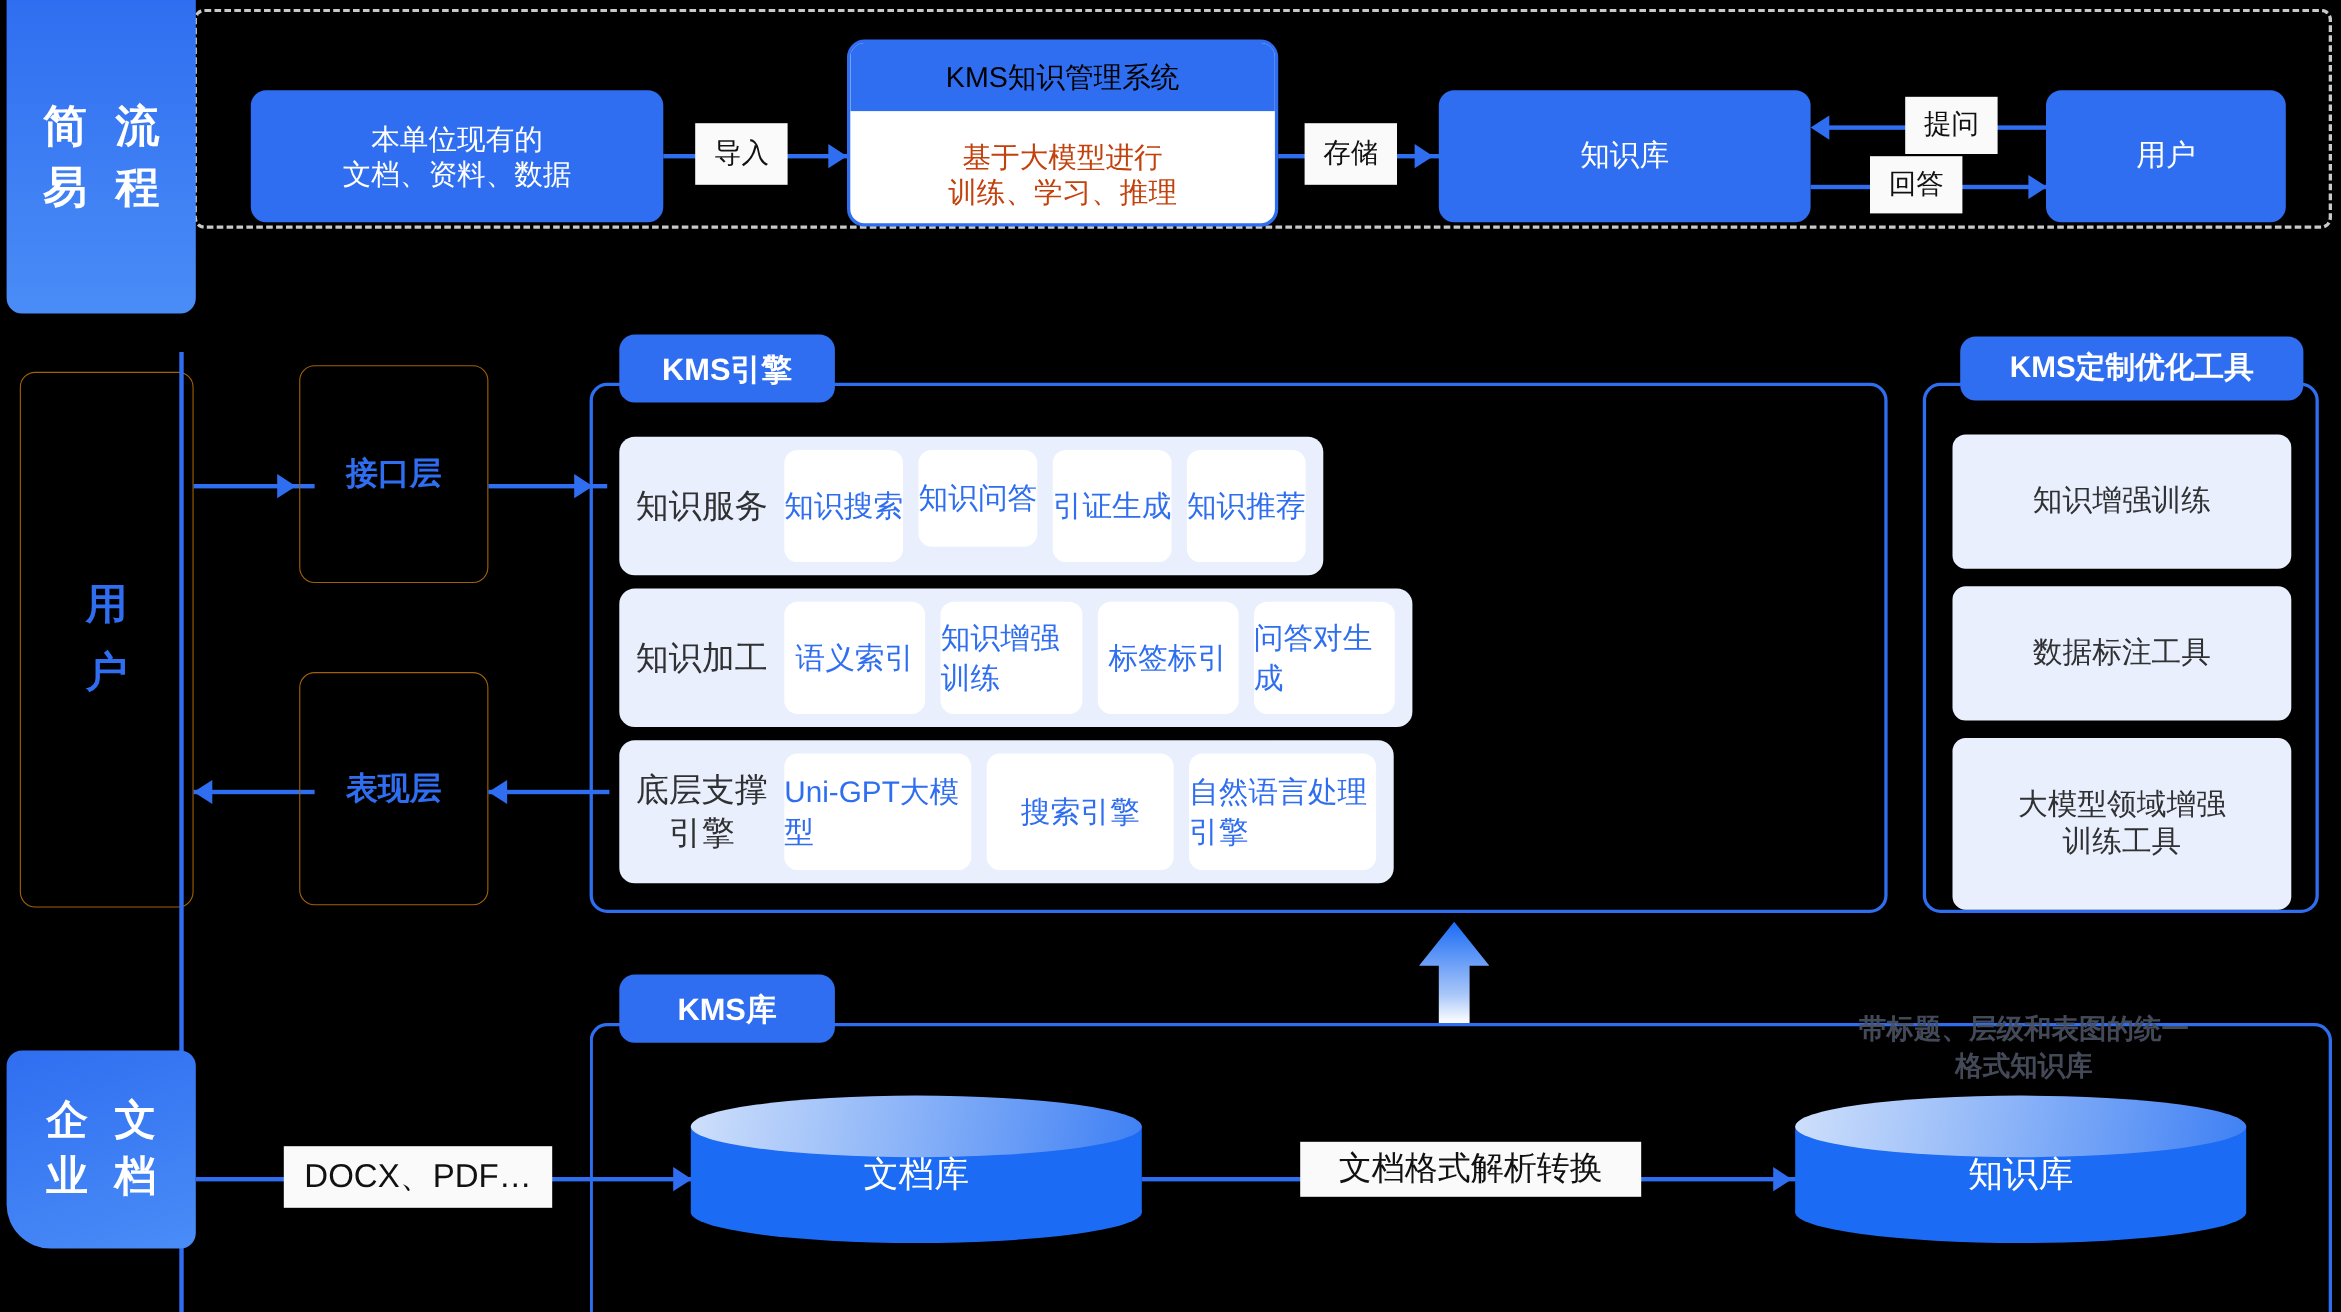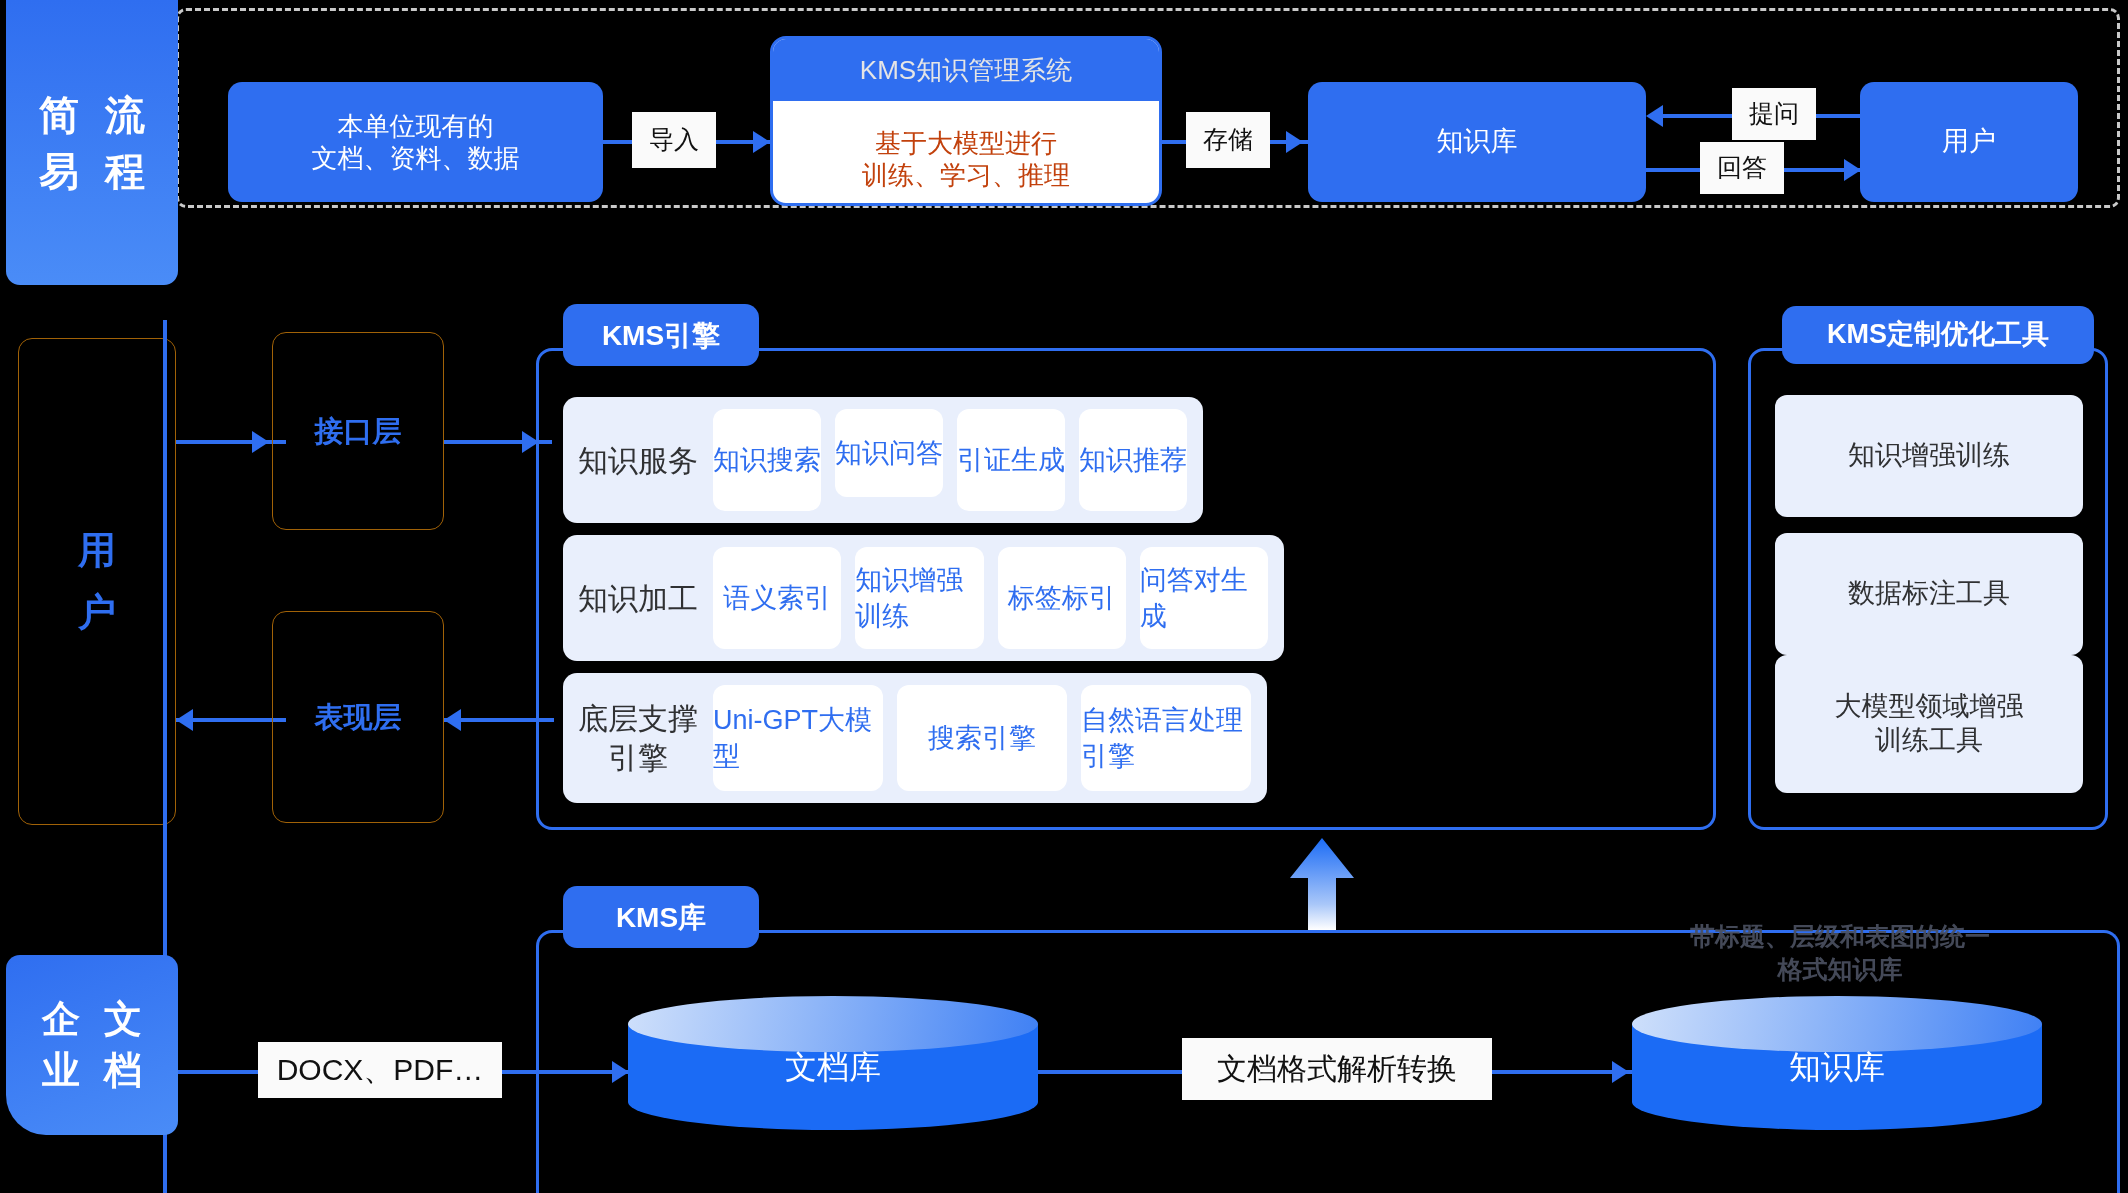--- a/index.html
+++ b/index.html
@@ -29,21 +29,21 @@
   #tag-flow .g{display:grid;grid-template-columns:auto auto;gap:6px 26px;font-size:40px;font-weight:bold;}
 
   #tag-ent{left:6px;top:955px;width:172px;height:180px;
     background:linear-gradient(160deg,#2f6ef0 0%,#4a8cf7 100%);
     border-radius:14px 14px 14px 40px;color:#fff;}
   #tag-ent .g{display:grid;grid-template-columns:auto auto;gap:4px 24px;font-size:38px;font-weight:bold;}
 
   
   #box-src{left:228px;top:82px;width:375px;height:120px;font-size:26px;}
   #kms-card{left:770px;top:36px;width:392px;height:170px;background:#fff;border:3px solid #2f6ef0;border-radius:16px;overflow:hidden;}
-  #kms-card .hd{height:62px;background:#2f6ef0;color:#e5e5e5;font-size:26px;}
+  #kms-card .hd{height:62px;background:#2f6ef0;color:#000000;font-size:26px;}
   #kms-card .bd{height:116px;color:#c2410c;font-size:26px;}
   #box-kb-top{left:1308px;top:82px;width:338px;height:120px;font-size:27px;}
   #box-user-top{left:1860px;top:82px;width:218px;height:120px;font-size:27px;}
 
   .lbl{font-size:25px;padding:4px 10px;background:#fafafa;color:#111;white-space:nowrap;}
 
   
   #box-user{left:18px;top:338px;width:158px;height:487px;font-size:38px;}
   #box-user .g{display:flex;flex-direction:column;gap:14px;}
   #box-api{left:272px;top:332px;width:172px;height:198px;font-size:29px;}
@@ -199,21 +199,21 @@
     <div class="tcard ctr" style="top:44px;height:122px;">
       <div>
           <div>知识增强训练</div>
         </div>
     </div>
     <div class="tcard ctr" style="top:182px;height:122px;">
       <div>
           <div>数据标注工具</div>
         </div>
     </div>
-    <div class="tcard ctr" style="top:304px;height:138px;">
+    <div class="tcard ctr" style="top:320px;height:156px;">
       <div>
         <div>大模型领域增强</div>
         <div>训练工具</div>
       </div>
     </div>
   </div>
   <div class="abs ctr bluebox" id="tools-tab">KMS定制优化工具</div>
 
   <div class="abs ctr" id="tag-ent">
     <div class="g">
@@ -233,21 +233,21 @@
 
   <div class="cyl" style="left:628px;top:996px;width:410px;height:134px;">
     <div class="bot"></div>
     <div class="body"></div>
     <div class="top"></div>
     <div class="cap">文档库</div>
   </div>
 
   <div class="abs hline" style="left:1038px;top:1070px;width:600px;"></div>
   <div class="ah ah-r" style="left:1612px;top:1061px;"></div>
-  <div class="abs ctr lbl" style="left:1182px;top:1038px;width:310px;height:62px;font-size:30px;">文档格式解析转换</div>
+  <div class="abs ctr lbl" style="left:1182px;top:1038px;width:310px;height:50px;font-size:30px;">文档格式解析转换</div>
 
   <div class="cyl" style="left:1632px;top:996px;width:410px;height:134px;">
     <div class="bot"></div>
     <div class="body"></div>
     <div class="top"></div>
     <div class="cap">知识库</div>
   </div>
 
   <div class="faded" style="left:1630px;top:920px;width:420px;font-weight:bold;">
     <div>带标题、层级和表图的统一</div>

